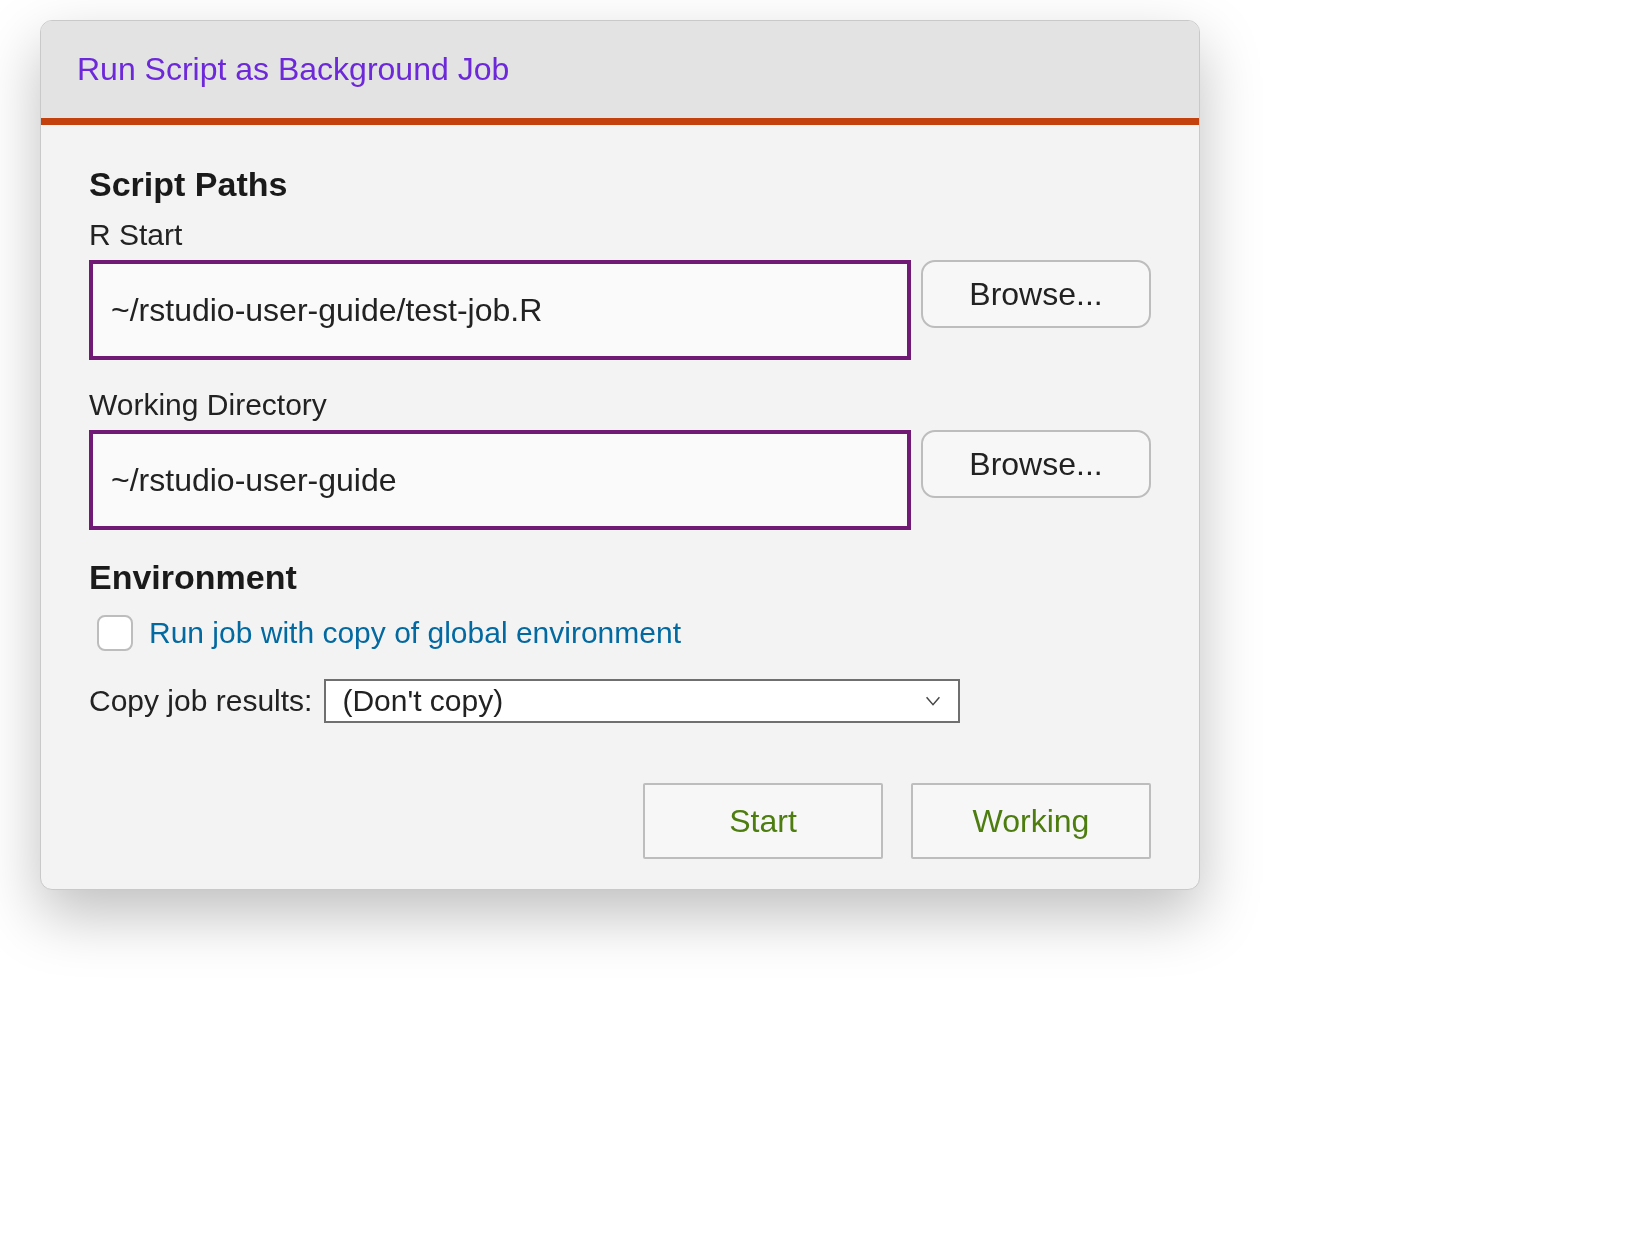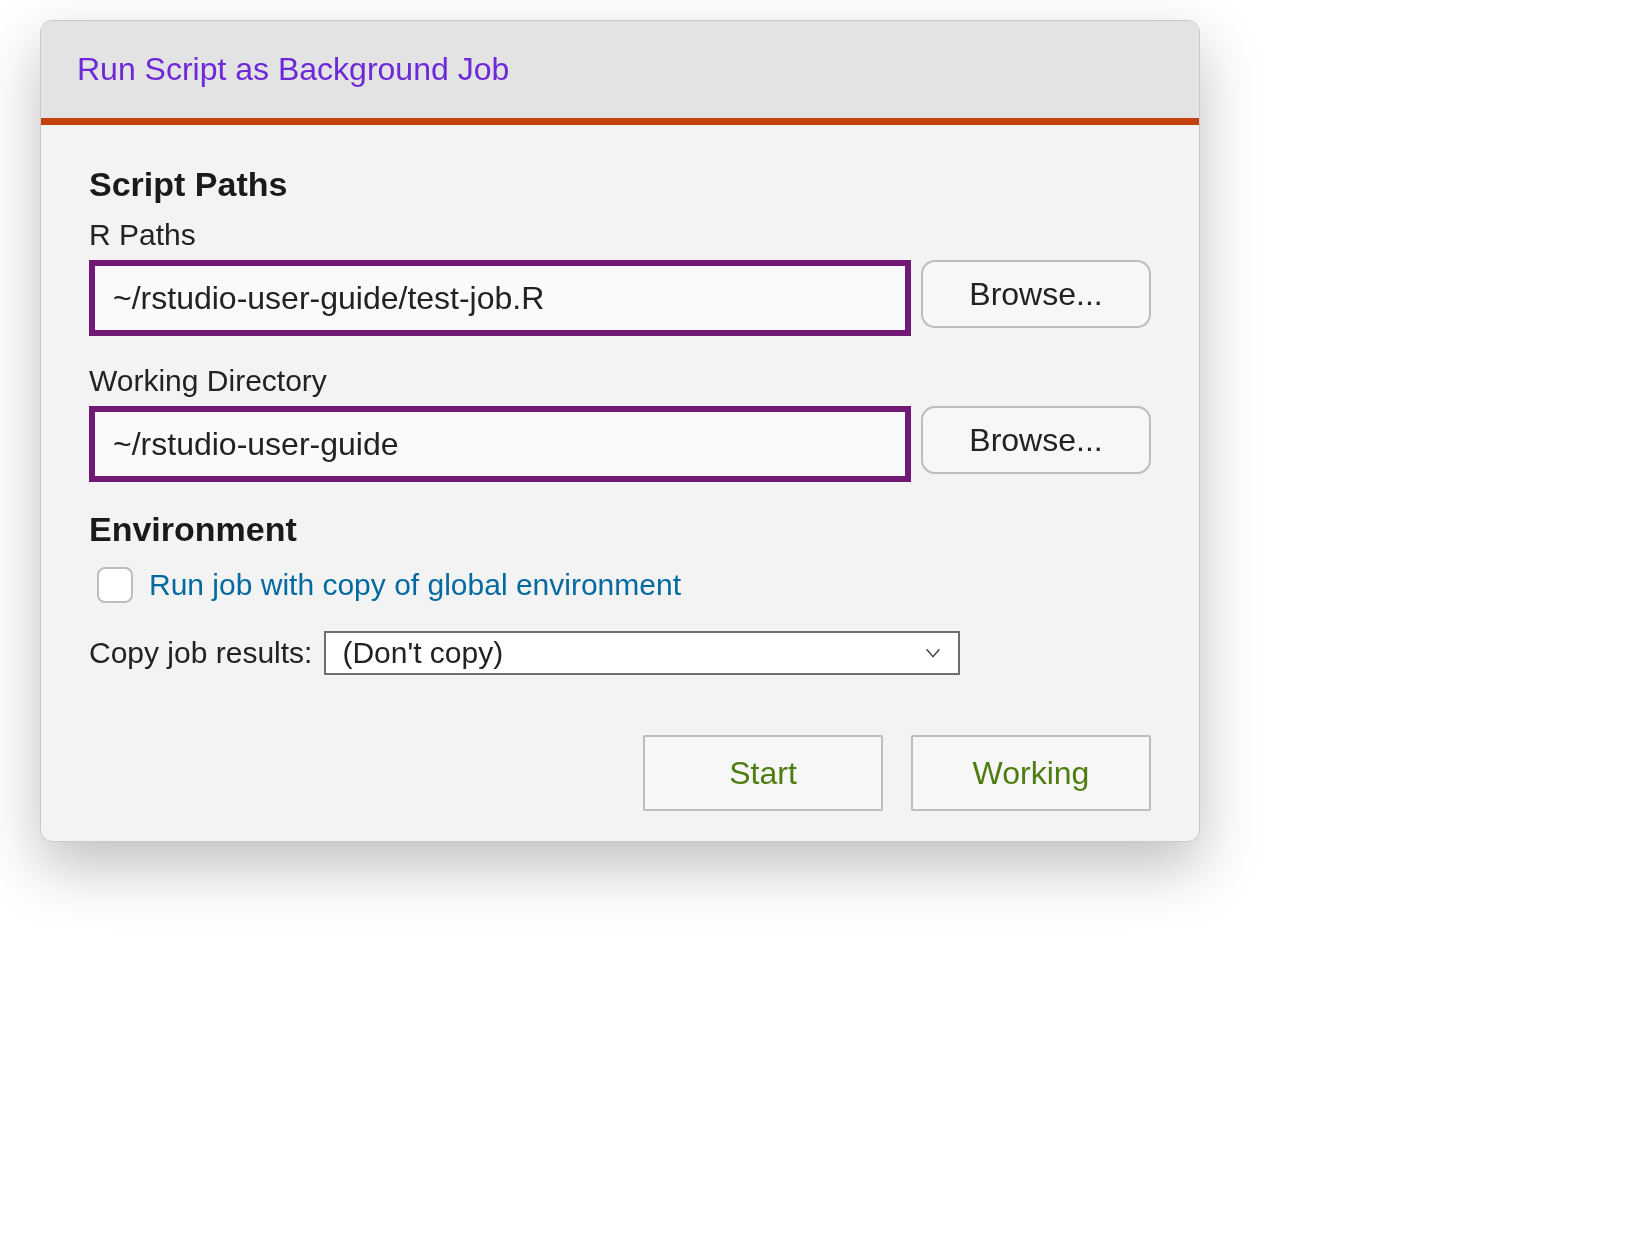--- a/index.html
+++ b/index.html
@@ -46,22 +46,22 @@
   }
   .field-row {
     display: flex;
     align-items: stretch;
     gap: 10px;
     margin-bottom: 28px;
   }
   .text-input {
     flex: 1;
     background: #fafafa;
-    border: 6px solid #701a75;
-    height: 76px;
+    border: 4px solid #701a75;
+    height: 100px;
     font-size: 32px;
     padding: 12px 18px;
     color: #222;
     font-family: inherit;
   }
   .browse-btn {
     width: 230px;
     height: 68px;
     background: #f7f7f7;
     border: 2px solid #bdbdbd;
@@ -139,21 +139,21 @@
 <div class="dialog">
 
   <div class="titlebar">
     <span>Run Script as Background Job</span>
   </div>
 
   <div class="content">
 
     <div class="section-heading">Script Paths</div>
 
-    <div class="field-label">R Paths</div>
+    <div class="field-label">R Start</div>
     <div class="field-row">
       <input class="text-input" type="text" value="~/rstudio-user-guide/test-job.R" style="">
       <button class="browse-btn">Browse...</button>
     </div>
 
     <div class="field-label">Working Directory</div>
     <div class="field-row">
       <input class="text-input" type="text" value="~/rstudio-user-guide" style="">
       <button class="browse-btn">Browse...</button>
     </div>

